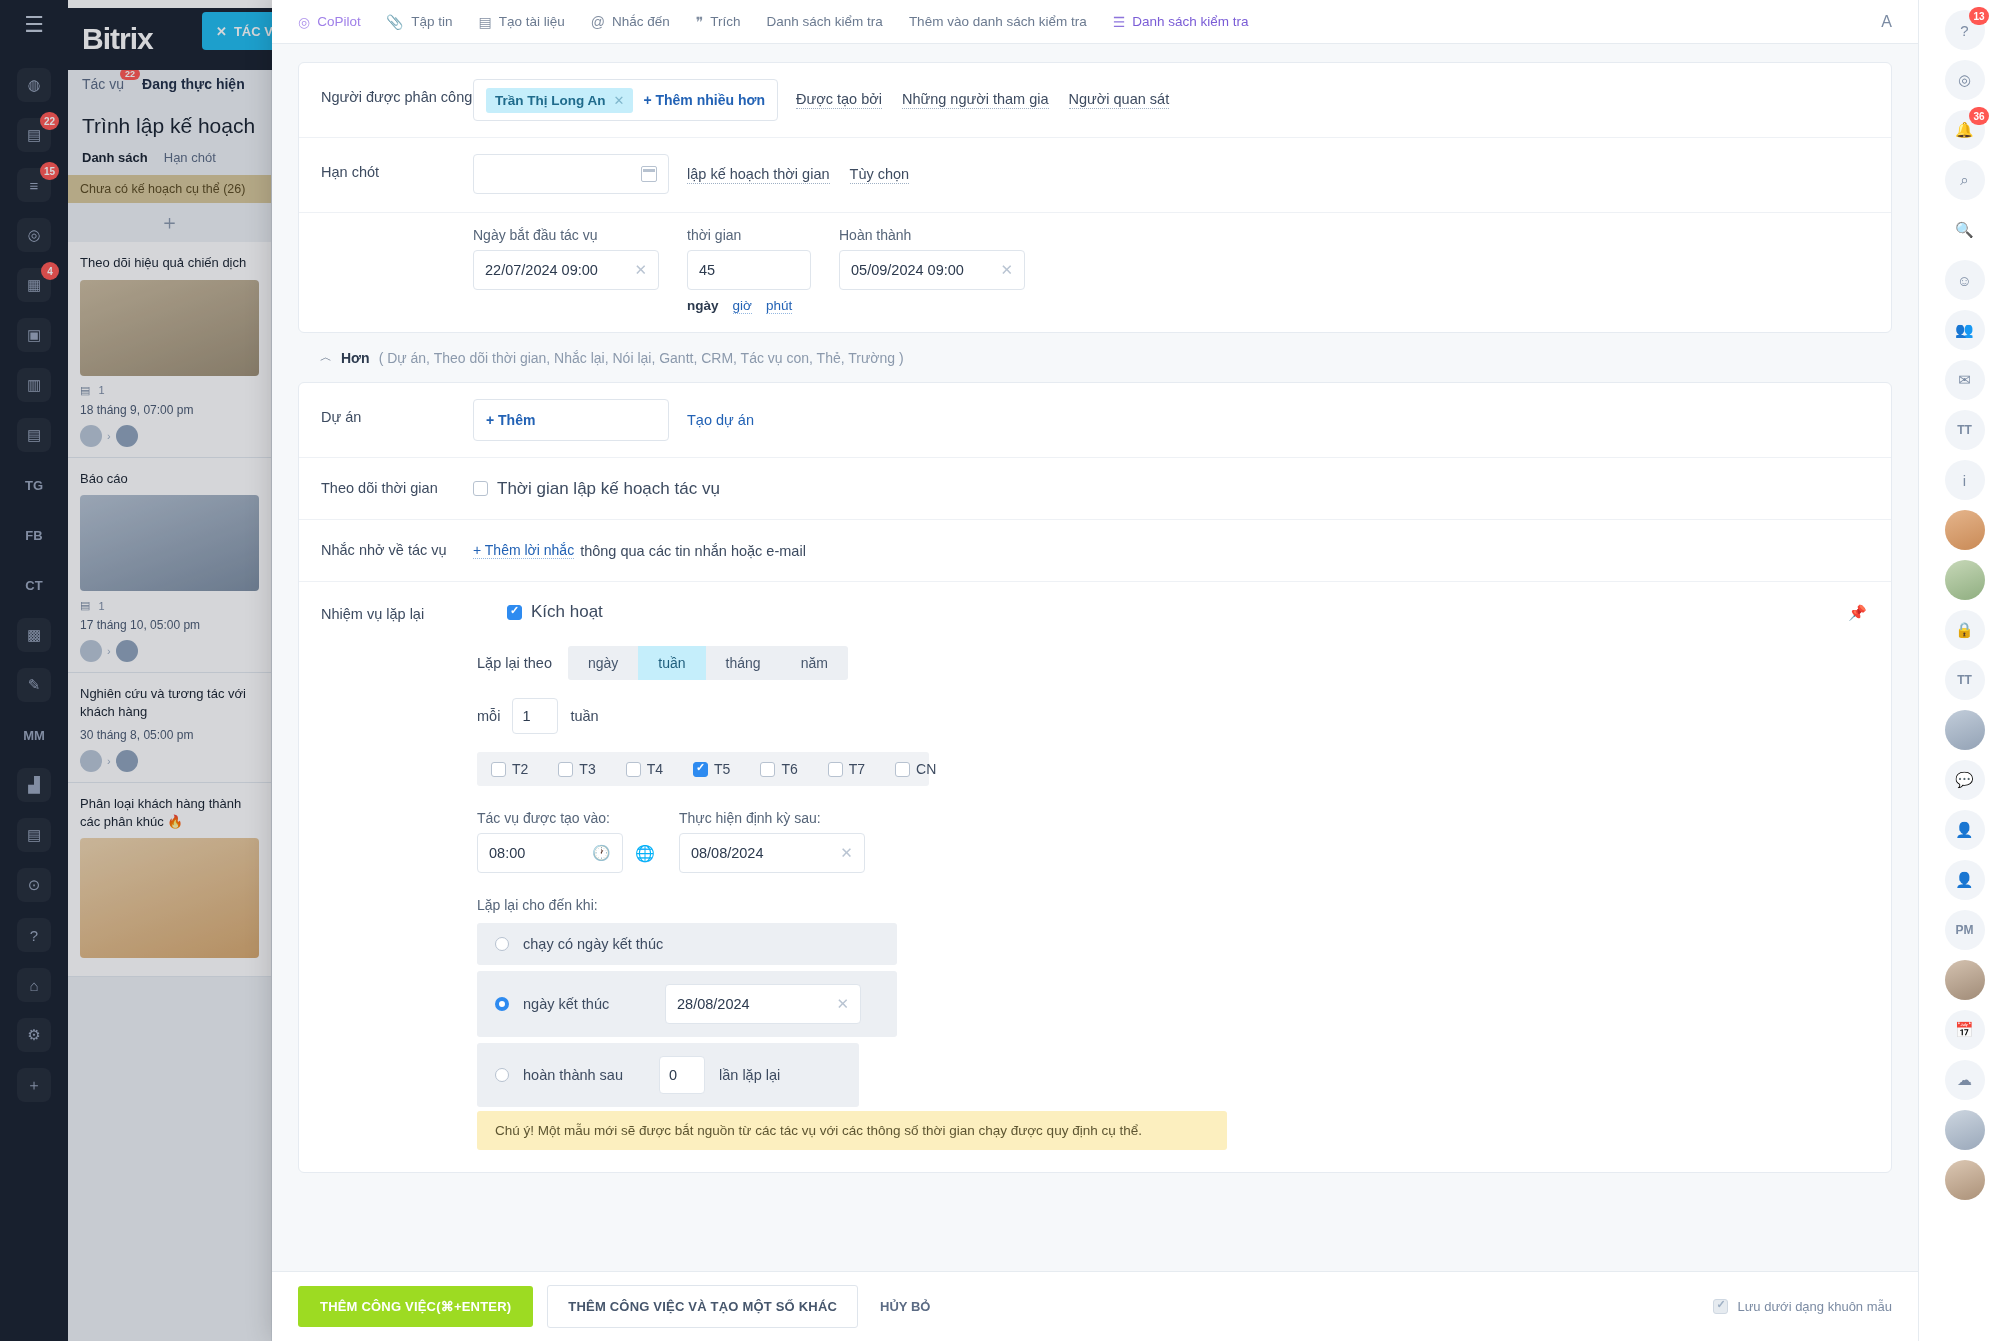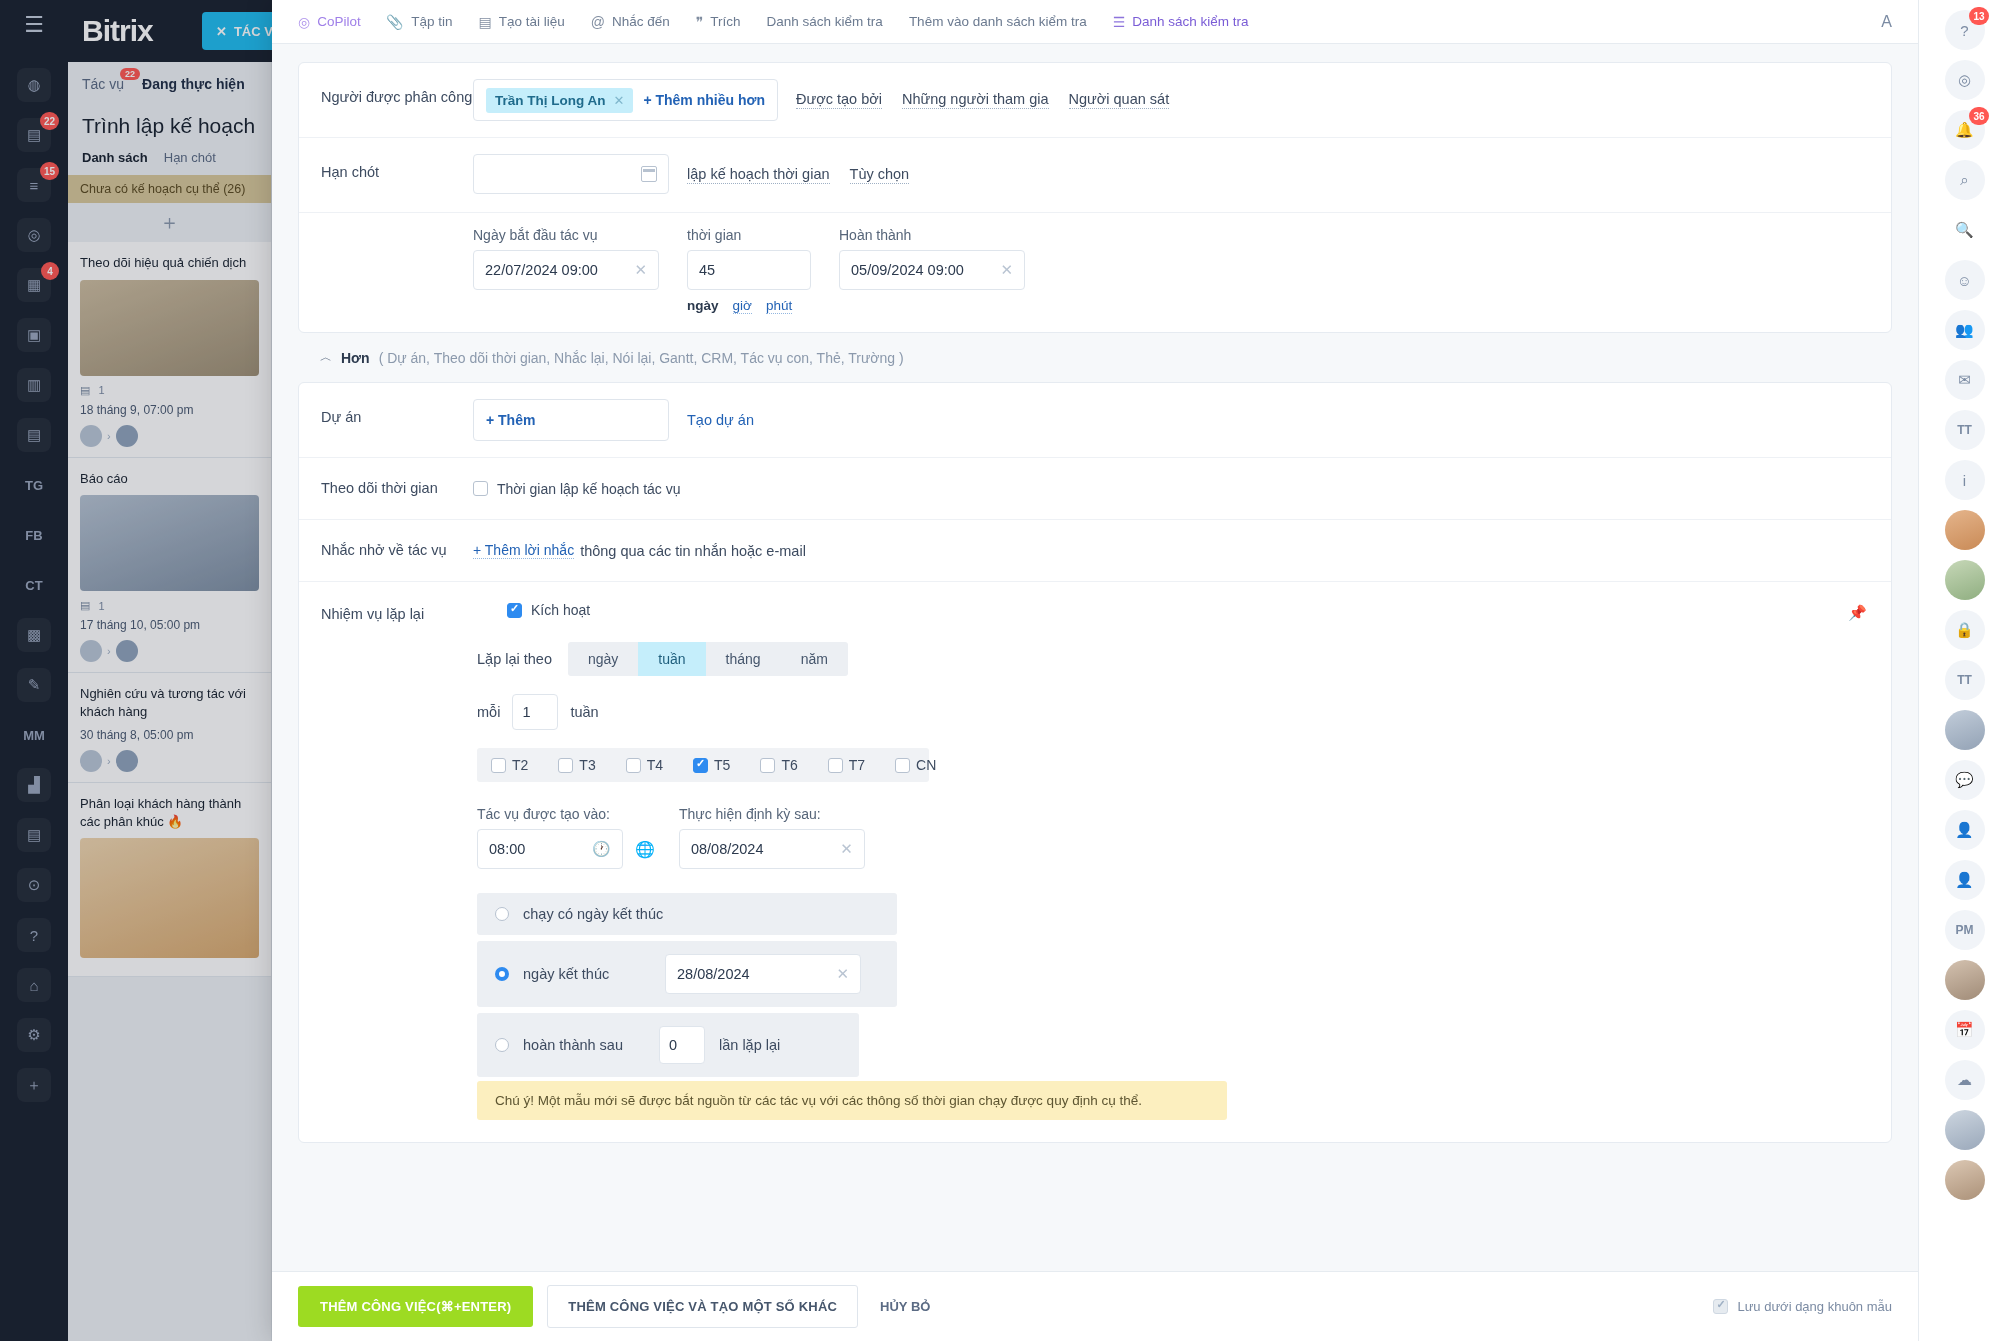--- a/index.html
+++ b/index.html
@@ -25,21 +25,21 @@
     background: rgba(255,255,255,0.05);
   }
   .rail-ico.txt { font-size: 13px; font-weight: bold; background: none; color: #9aa7bd; }
   .rail-badge {
     position: absolute; top: -6px; right: -8px; min-width: 18px; height: 18px;
     border-radius: 9px; background: #ff5752; color: #fff; font-size: 10px;
     display: flex; align-items: center; justify-content: center; padding: 0 4px; font-weight: bold;
   }
 
   .brand-bar {
-    position: absolute; left: 68px; top: 0; width: 204px; height: 62px;
+    position: absolute; left: 68px; top: 8px; width: 204px; height: 62px;
     background: #19212f; color: #fff; display: flex; align-items: center;
     padding-left: 14px; z-index: 4;
   }
   .brand-logo { font-size: 30px; font-weight: bold; letter-spacing: -1px; }
   .task-pill {
     position: absolute; left: 202px; top: 12px; height: 38px;
     background: #1fbcef; color: #fff; border-radius: 4px;
     display: flex; align-items: center; gap: 7px; padding: 0 14px;
     font-size: 13px; font-weight: bold; z-index: 6; white-space: nowrap;
   }
@@ -133,21 +133,21 @@
   .units .off { color: #2262b5; border-bottom: 1px dotted #93b7e0; cursor: pointer; }
 
   .more-bar { display: flex; align-items: center; gap: 9px; padding: 16px 22px; font-size: 14px; }
   .more-bar .cv { color: #55657c; font-size: 12px; }
   .more-bar .hon { font-weight: bold; color: #2c3a4e; }
   .more-bar .lst { color: #8b99ac; }
 
   .cb { width: 15px; height: 15px; border: 1px solid #b7c2d0; border-radius: 3px; background: #fff; display: inline-block; flex-shrink: 0; }
   .cb.on { background: #2e8bf0; border-color: #2e8bf0; position: relative; }
   .cb.on::after { content: "✓"; color: #fff; font-size: 11px; position: absolute; left: 2px; top: -2px; font-weight: bold; }
-  .cbrow { display: flex; align-items: center; gap: 9px; font-size: 14px; color: #3d4b60; cursor: pointer; }
+  .cbrow { display: flex; align-items: center; gap: 9px; font-size: 17px; color: #3d4b60; cursor: pointer; }
 
   .seg { display: flex; background: #eceff3; border-radius: 3px; overflow: hidden; }
   .seg div { padding: 9px 20px; font-size: 14px; color: #46566c; cursor: pointer; }
   .seg div.on { background: #c5eefb; color: #1f5f7d; }
 
   .smallinp { width: 46px; height: 36px; border: 1px solid #dfe5ec; border-radius: 4px; text-align: left; padding-left: 9px;
               display: flex; align-items: center; font-size: 14.5px; color: #2c3a4e; background: #fff; }
 
   .daybar { display: flex; background: #f0f2f5; border-radius: 3px; padding: 9px 14px; gap: 30px; }
   .daybar label { display: flex; align-items: center; gap: 6px; font-size: 14px; color: #3d4b60; cursor: pointer; }
@@ -516,20 +516,21 @@
                 </div>
                 <div>
                   <div class="sublab">Thực hiện định kỳ sau:</div>
                   <div class="inp" style="width:186px;">
                     <span>08/08/2024</span>
                     <span class="clear">✕</span>
                   </div>
                 </div>
               </div>
 
+              <div class="sublab" style="margin-bottom:10px;">Lặp lại cho đến khi:</div>
 
               <div class="optrow" style="width:420px;">
                 <span class="rd"></span>
                 <span>chạy có ngày kết thúc</span>
               </div>
 
               <div class="optrow" style="width:420px;">
                 <span class="rd on"></span>
                 <span style="width:128px;">ngày kết thúc</span>
                 <div class="inp" style="width:196px;background:#fff;">

